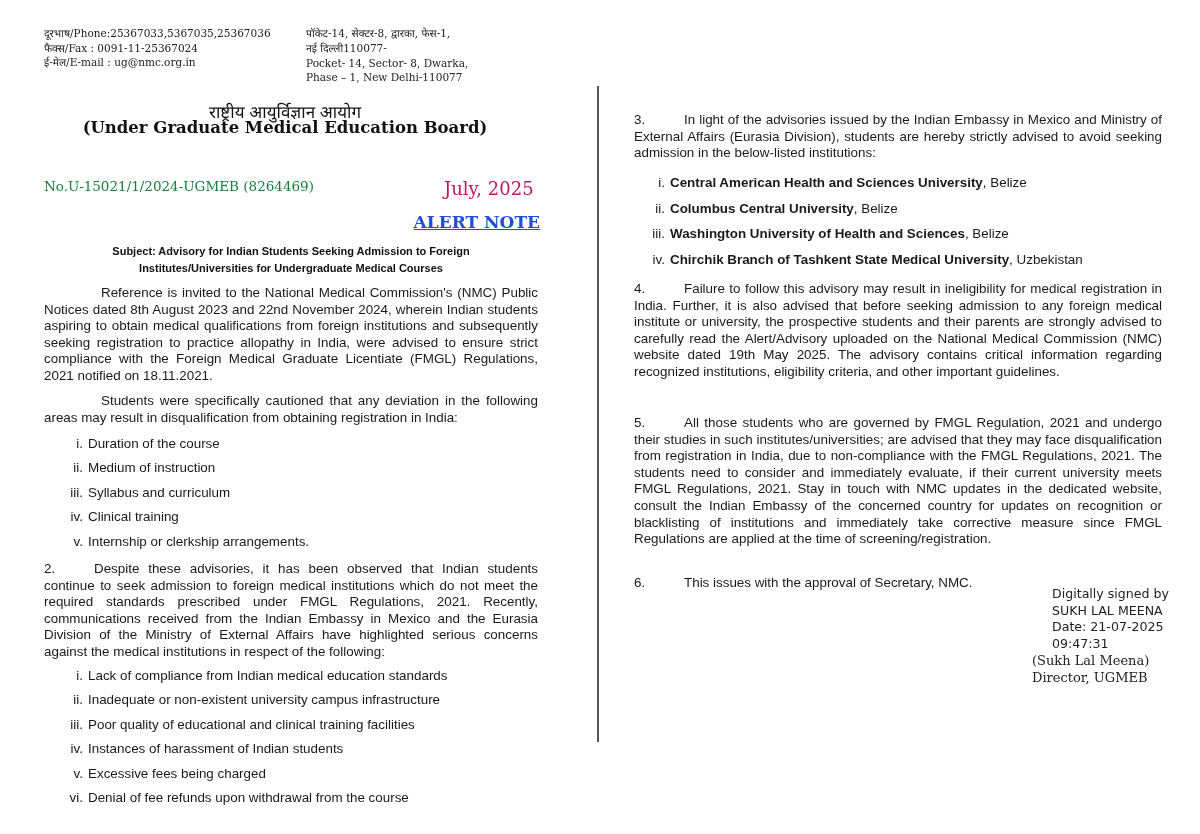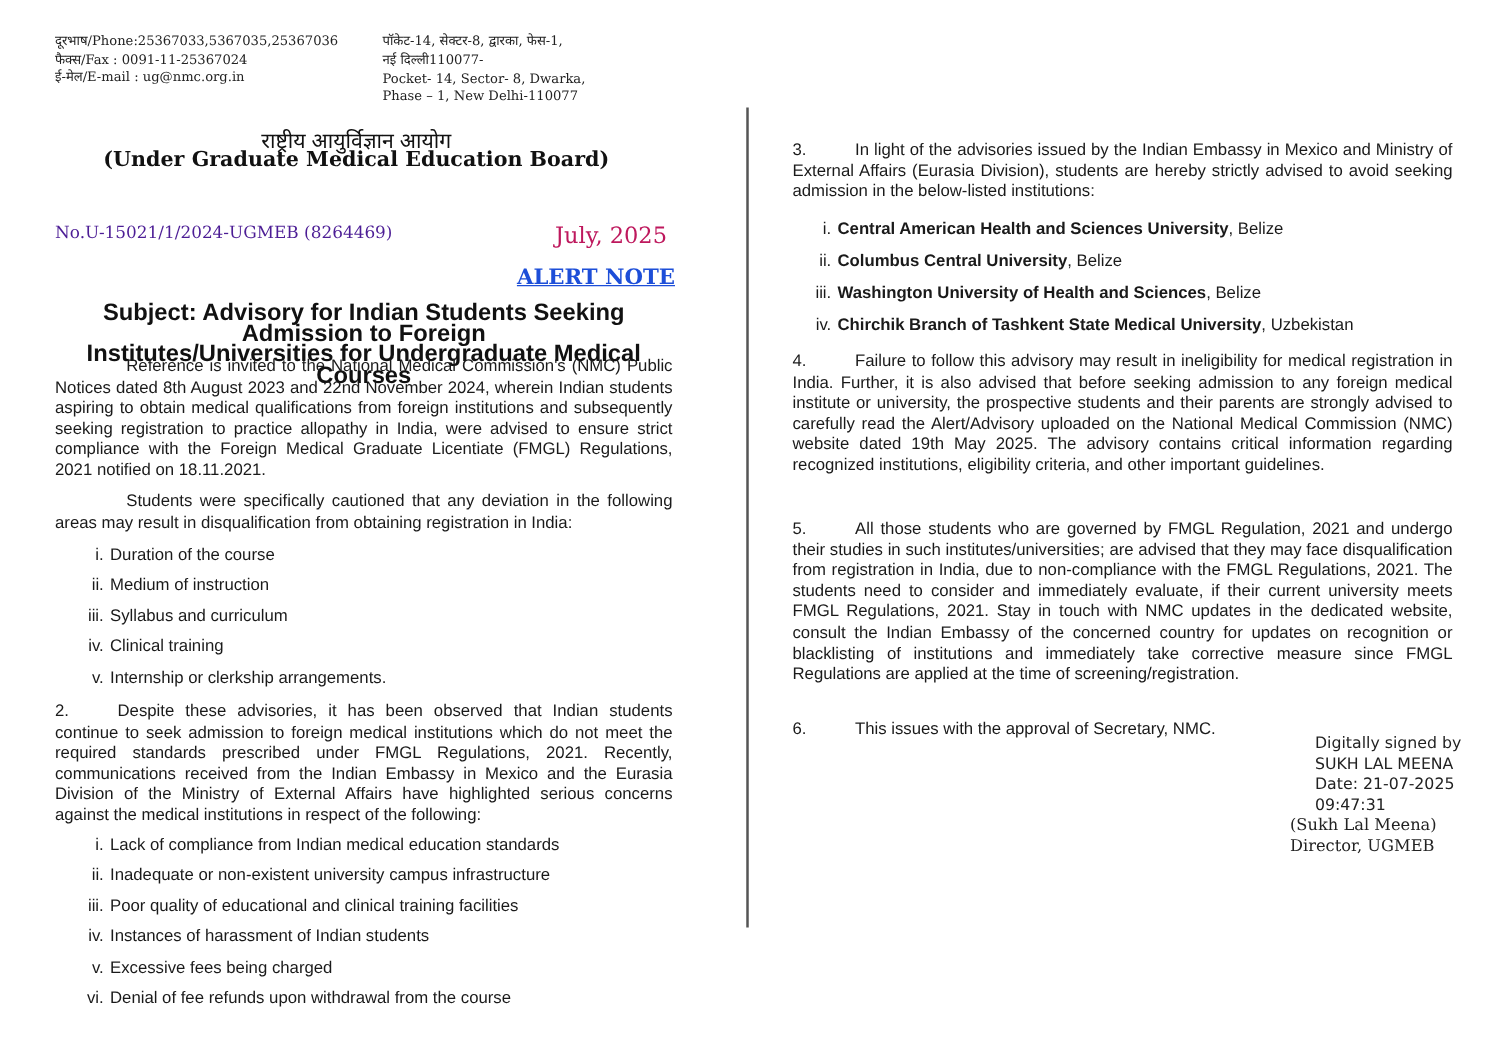--- a/index.html
+++ b/index.html
@@ -11,26 +11,26 @@
   .serif { font-family: "DejaVu Serif", "Liberation Serif", serif; }
   .abs { position: absolute; }
 
   
   .contact { left: 44px; top: 26px; font-size: 10.5px; line-height: 14.5px; color: #222; }
   .address { left: 306px; top: 26px; font-size: 10.5px; line-height: 14.8px; color: #222; }
 
   .org-hindi { left: 40px; width: 490px; top: 100px; text-align: center; font-size: 17px; color: #111; }
   .org-name { left: 40px; width: 490px; top: 118px; text-align: center; font-size: 16.5px; font-weight: bold; line-height: 20px; color: #111; }
 
-  .refno { left: 44px; top: 178px; font-size: 13.5px; color: #4c1d95; }
+  .refno { left: 44px; top: 178px; font-size: 13.5px; color: #15803d; }
   .refdate { left: 444px; top: 178px; font-size: 18px; color: #be185d; }
 
   .alert { left: 40px; width: 500px; top: 212px; text-align: right; font-size: 17px; font-weight: bold; text-decoration: underline; color: #1d4ed8; }
 
-  .subject { left: 44px; width: 494px; top: 243px; text-align: center; font-size: 19px; font-weight: bold; line-height: 16.5px; color: #111; }
+  .subject { left: 44px; width: 494px; top: 243px; text-align: center; font-size: 11px; font-weight: bold; line-height: 16.5px; color: #111; }
 
   .para { font-size: 13.4px; line-height: 16.6px; text-align: justify; color: #1a1a1a; }
   .p-left { left: 44px; width: 494px; }
   .p-right { left: 634px; width: 528px; }
   .para .num { display: inline-block; width: 50px; text-indent: 0; }
 
   .roman-list { margin: 0; padding: 0; list-style: none; font-size: 13.4px; color: #1a1a1a; }
   .roman-list li { position: relative; height: 24.4px; line-height: 16px; }
   .roman-list .rn { position: absolute; right: calc(100% + 5px); text-align: right; white-space: nowrap; }
   .roman-list b { font-weight: bold; }

